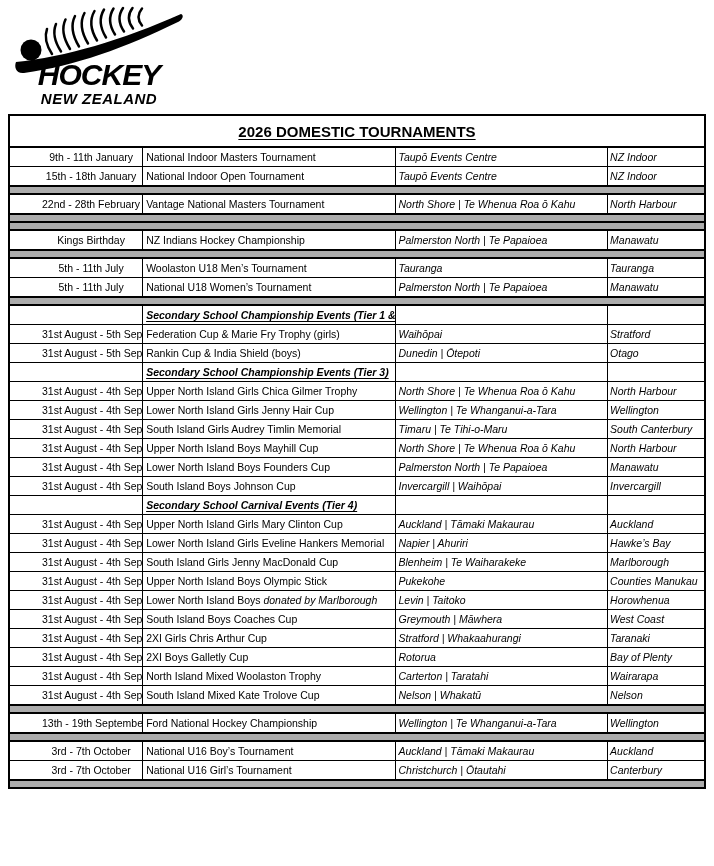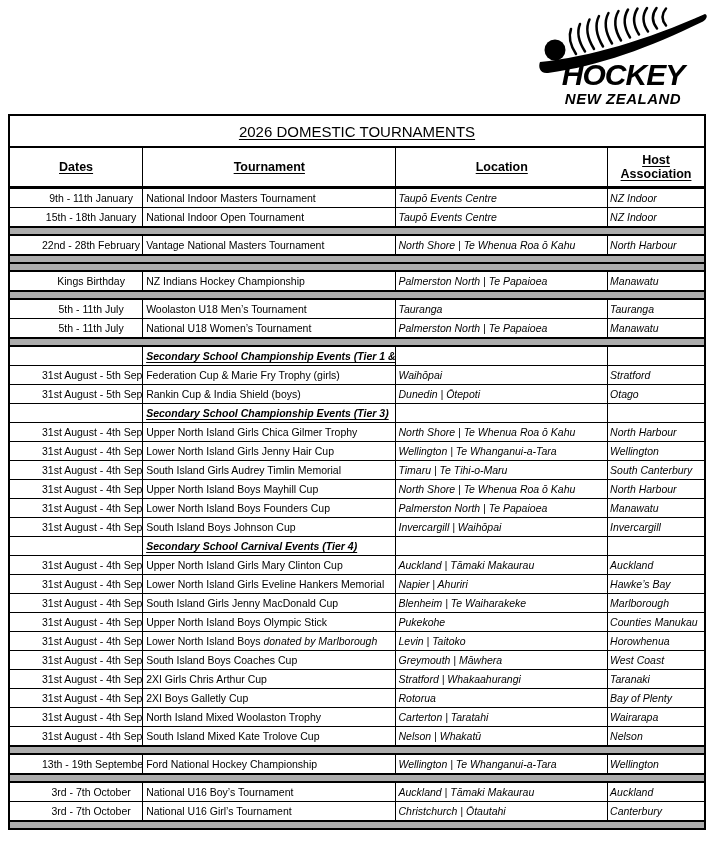--- a/index.html
+++ b/index.html
@@ -4,21 +4,21 @@
 <style>
   html,body { margin:0; padding:0; }
   body {
     width:714px; height:866px;
     background:#ffffff;
     color:#000;
     font-family:"Liberation Sans", sans-serif;
     overflow:hidden;
   }
   .logo-wrap {
-    display:flex; justify-content:flex-end;
+    display:flex; justify-content:flex-start;
     padding-top:5px;
     height:103px;
   }
   .logo-wrap svg { display:block; }
 
   table.tournaments {
     border-collapse:collapse;
     table-layout:fixed;
     width:698px;
     margin:6px 8px 0 8px;
@@ -27,21 +27,21 @@
   th, td {
     border:1px solid #000;
     overflow:hidden;
     vertical-align:middle;
   }
   .title-cell {
     border-bottom:2px solid #000;
     text-align:center;
     padding:7px 0 6px 0;
     font-size:15px;
-    font-weight:normal;
+    font-weight:bold;
   }
   .u { text-decoration:underline; text-underline-offset:2px; }
   .col-header {
     font-size:12.5px;
     font-weight:bold;
     text-align:center;
     padding:5px 0;
     border-bottom:3px solid #000;
   }
   tbody td { height:16px; font-size:10.5px; white-space:nowrap; padding:1px 2px; }
@@ -95,26 +95,20 @@
     <col style="width:36.4%">
     <col style="width:30.4%">
     <col style="width:14.0%">
   </colgroup>
   <thead>
     <tr>
       <th colspan="4" class="title-cell">
         <span class="u">2026 DOMESTIC TOURNAMENTS</span>
       </th>
     </tr>
-    <tr>
-      <th class="col-header"><span class="u">Dates</span></th>
-      <th class="col-header"><span class="u">Tournament</span></th>
-      <th class="col-header"><span class="u">Location</span></th>
-      <th class="col-header"><span class="u">Host Association</span></th>
-    </tr>
   </thead>
   <tbody>
       <tr>
         <td class="cell-date">9th - 11th January</td>
         <td class="cell-tournament">National Indoor Masters Tournament</td>
         <td class="cell-location">Taupō Events Centre</td>
         <td class="cell-host">NZ Indoor</td>
       </tr>
       <tr>
         <td class="cell-date">15th - 18th January</td>

